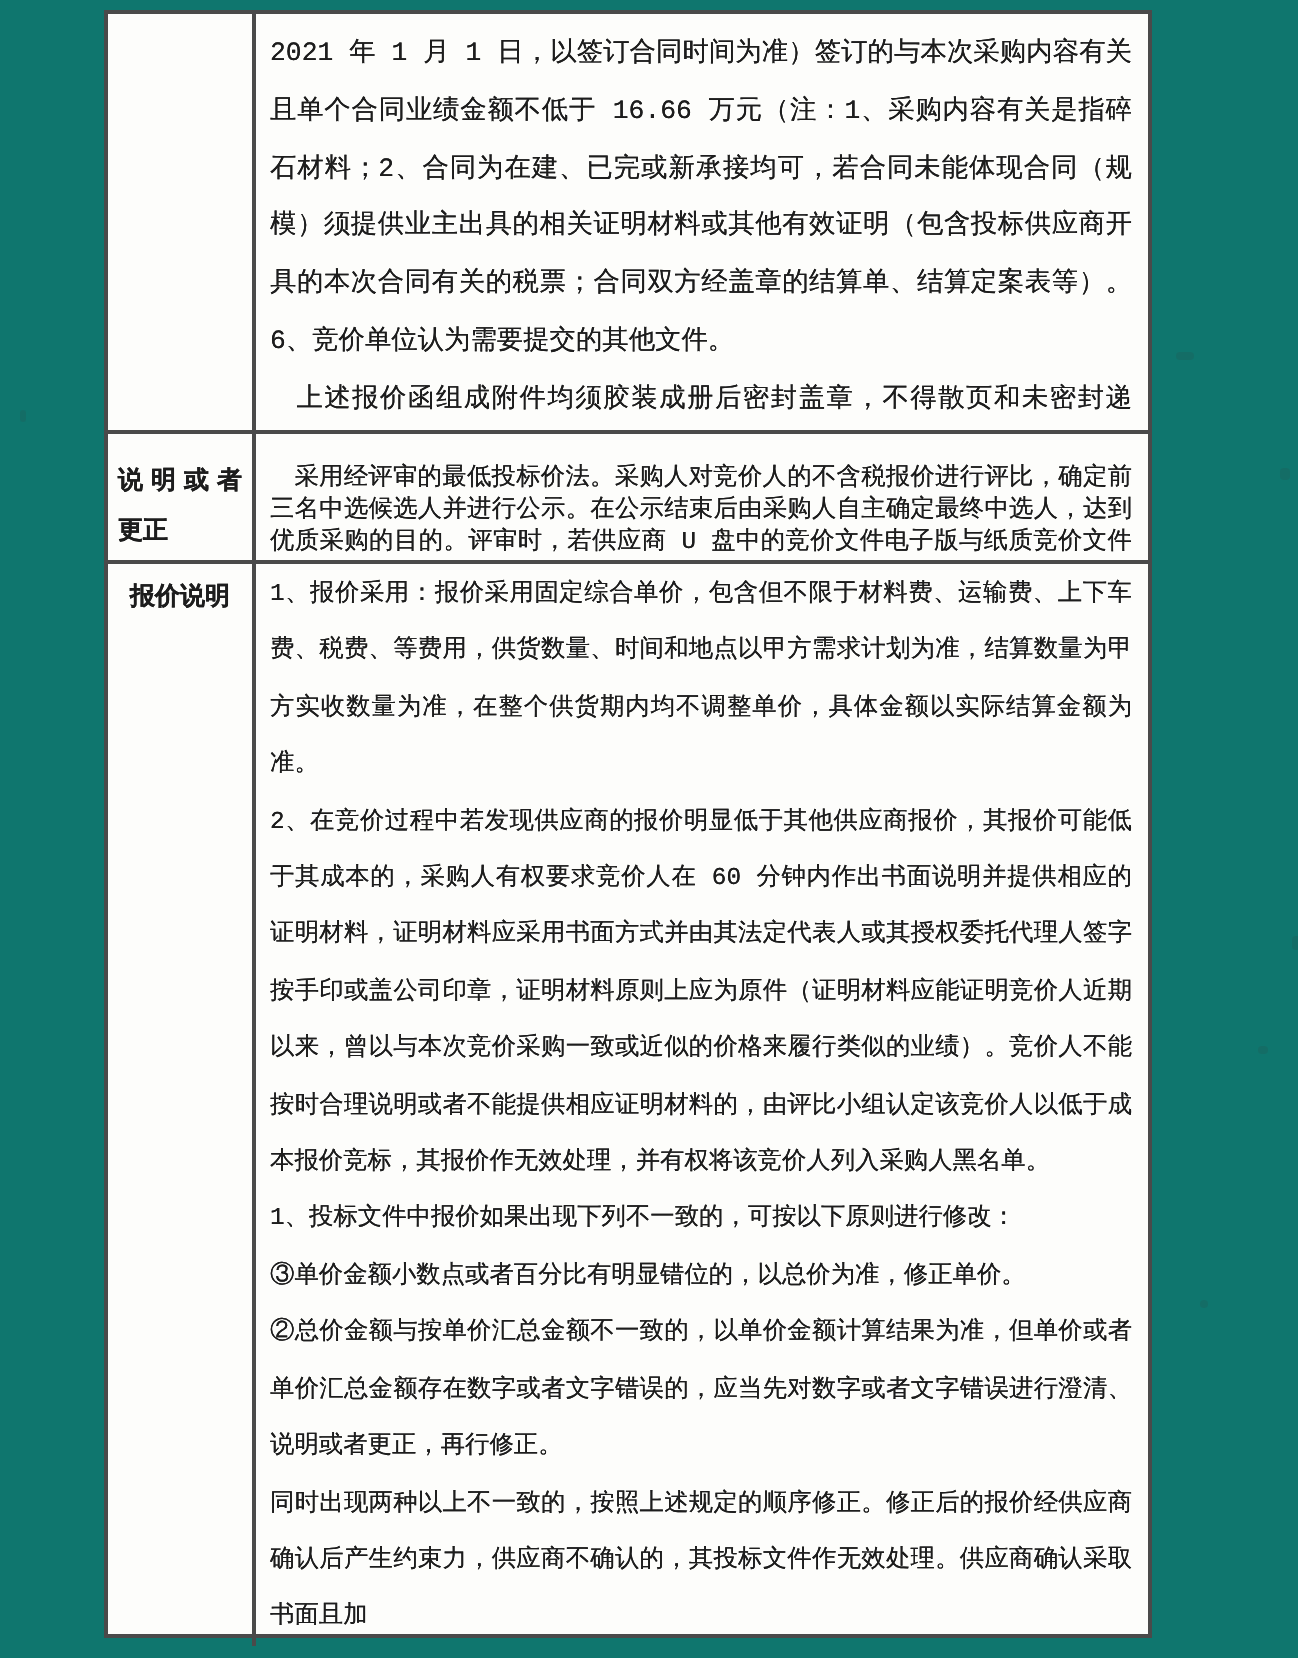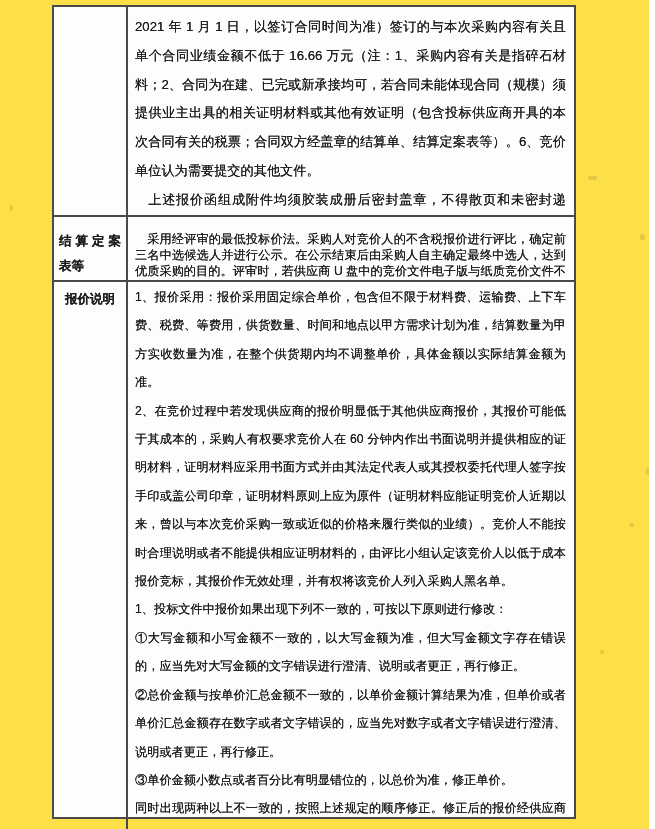--- a/index.html
+++ b/index.html
@@ -1,22 +1,22 @@
 <!DOCTYPE html>
 <html><head>
 <meta charset="utf-8">
 <style>
   html, body { margin: 0; padding: 0; background: #ffffff; }
   .page {
     position: relative;
     width: 649px;
     height: 829px;
-    background: #fde047;
+    background: #0f766e;
     overflow: hidden;
-    font-family: Liberation Sans, sans-serif;
+    font-family: Liberation Mono, monospace;
     color: #1d1d1d;
   }
   .doc-table {
     position: absolute;
     left: 52px;
     top: 5px;
     width: 524px;
     height: 814px;
     box-sizing: border-box;
     border: 2px solid #4a4a4a;
@@ -77,35 +77,34 @@
 
     <div class="row row-1">
       <div class="label-cell label-justify"></div>
       <div class="content-cell content-1">
         <p>2021 年 1 月 1 日，以签订合同时间为准）签订的与本次采购内容有关且单个合同业绩金额不低于 16.66 万元（注：1、采购内容有关是指碎石材料；2、合同为在建、已完或新承接均可，若合同未能体现合同（规模）须提供业主出具的相关证明材料或其他有效证明（包含投标供应商开具的本次合同有关的税票；合同双方经盖章的结算单、结算定案表等）。6、竞价单位认为需要提交的其他文件。</p>
         <p class="indent1">上述报价函组成附件均须胶装成册后密封盖章，不得散页和未密封递交，未按要求胶装密封的，采购人可以拒收竞价文件)，。</p>
       </div>
     </div>
 
     <div class="row row-2">
-      <div class="label-cell label-justify">结算定案表等</div>
+      <div class="label-cell label-justify">说明或者更正</div>
       <div class="content-cell content-2">
         <p class="indent1">采用经评审的最低投标价法。采购人对竞价人的不含税报价进行评比，确定前三名中选候选人并进行公示。在公示结束后由采购人自主确定最终中选人，达到优质采购的目的。评审时，若供应商 U 盘中的竞价文件电子版与纸质竞价文件不一致时，按照供应商提交的纸质竞价文件进行评比。</p>
       </div>
     </div>
 
     <div class="row row-3">
       <div class="label-cell label-center">报价说明</div>
       <div class="content-cell content-3">
         <p>1、报价采用：报价采用固定综合单价，包含但不限于材料费、运输费、上下车费、税费、等费用，供货数量、时间和地点以甲方需求计划为准，结算数量为甲方实收数量为准，在整个供货期内均不调整单价，具体金额以实际结算金额为准。</p>
         <p>2、在竞价过程中若发现供应商的报价明显低于其他供应商报价，其报价可能低于其成本的，采购人有权要求竞价人在 60 分钟内作出书面说明并提供相应的证明材料，证明材料应采用书面方式并由其法定代表人或其授权委托代理人签字按手印或盖公司印章，证明材料原则上应为原件（证明材料应能证明竞价人近期以来，曾以与本次竞价采购一致或近似的价格来履行类似的业绩）。竞价人不能按时合理说明或者不能提供相应证明材料的，由评比小组认定该竞价人以低于成本报价竞标，其报价作无效处理，并有权将该竞价人列入采购人黑名单。</p>
         <p>1、投标文件中报价如果出现下列不一致的，可按以下原则进行修改：</p>
-        <p>①大写金额和小写金额不一致的，以大写金额为准，但大写金额文字存在错误的，应当先对大写金额的文字错误进行澄清、说明或者更正，再行修正。</p>
+        <p>③单价金额小数点或者百分比有明显错位的，以总价为准，修正单价。</p>
         <p>②总价金额与按单价汇总金额不一致的，以单价金额计算结果为准，但单价或者单价汇总金额存在数字或者文字错误的，应当先对数字或者文字错误进行澄清、说明或者更正，再行修正。</p>
-        <p>③单价金额小数点或者百分比有明显错位的，以总价为准，修正单价。</p>
         <p>同时出现两种以上不一致的，按照上述规定的顺序修正。修正后的报价经供应商确认后产生约束力，供应商不确认的，其投标文件作无效处理。供应商确认采取书面且加</p>
       </div>
     </div>
 
   </div>
 
   <div class="artifact a1"></div>
   <div class="artifact a2"></div>
   <div class="artifact a3"></div>
   <div class="artifact a4"></div>

